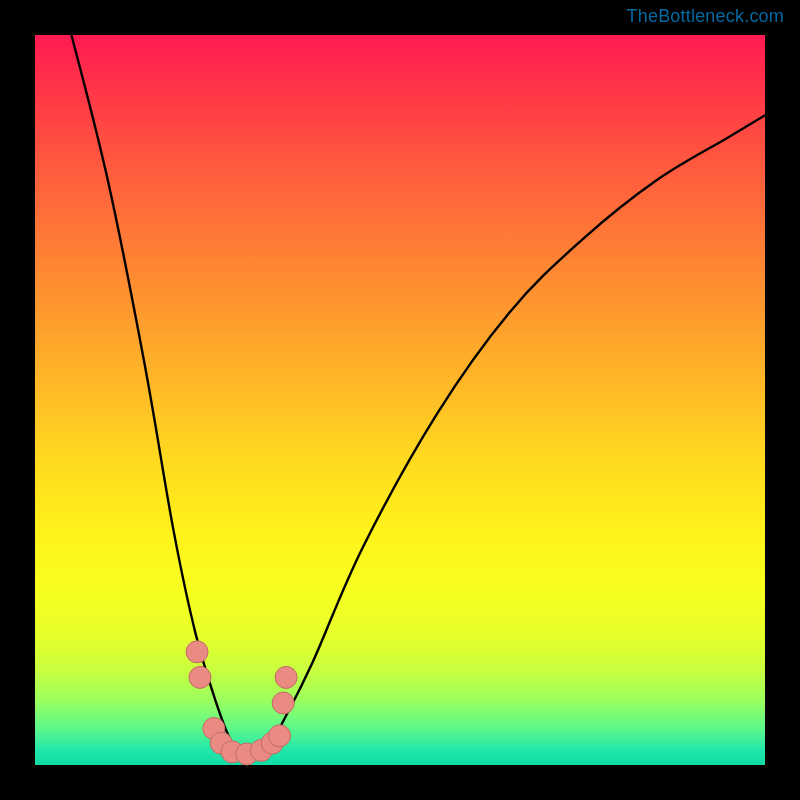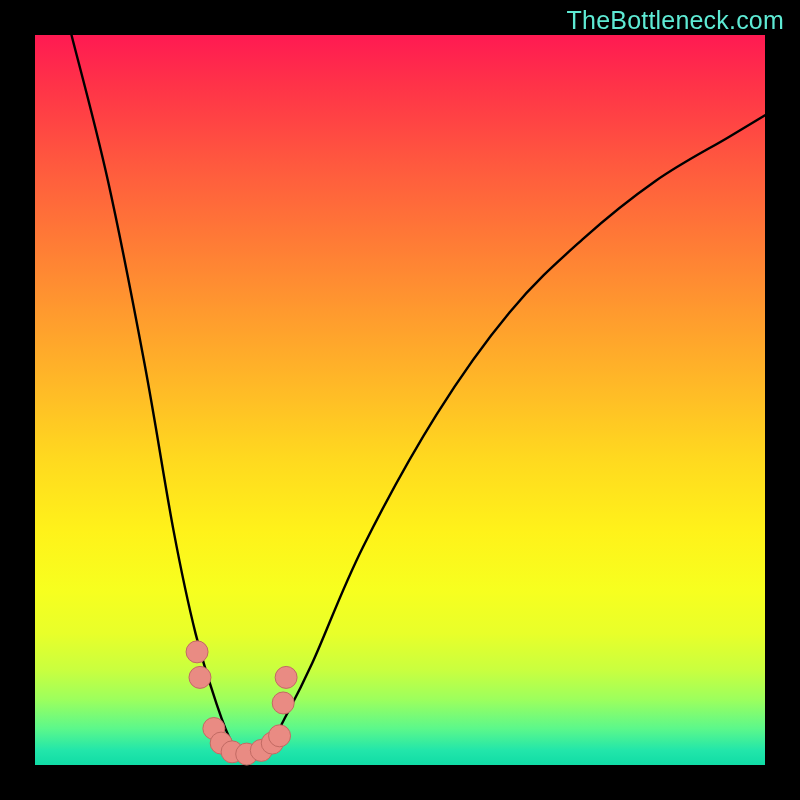--- a/index.html
+++ b/index.html
@@ -41,22 +41,22 @@
       #9dff5d 91%,
       #5cf88b 95%,
       #22e6aa 98%,
       #10dca6 100%
     );
   }
   .watermark {
     position: absolute;
     top: 6px;
     right: 16px;
-    color: #5eead4;
-    font-size: 25px;
+    color: #0369a1;
+    font-size: 18px;
     font-weight: 500;
     letter-spacing: 0.2px;
   }
   svg.curve {
     position: absolute;
     left: 0;
     top: 0;
     width: 730px;
     height: 730px;
     overflow: visible;

